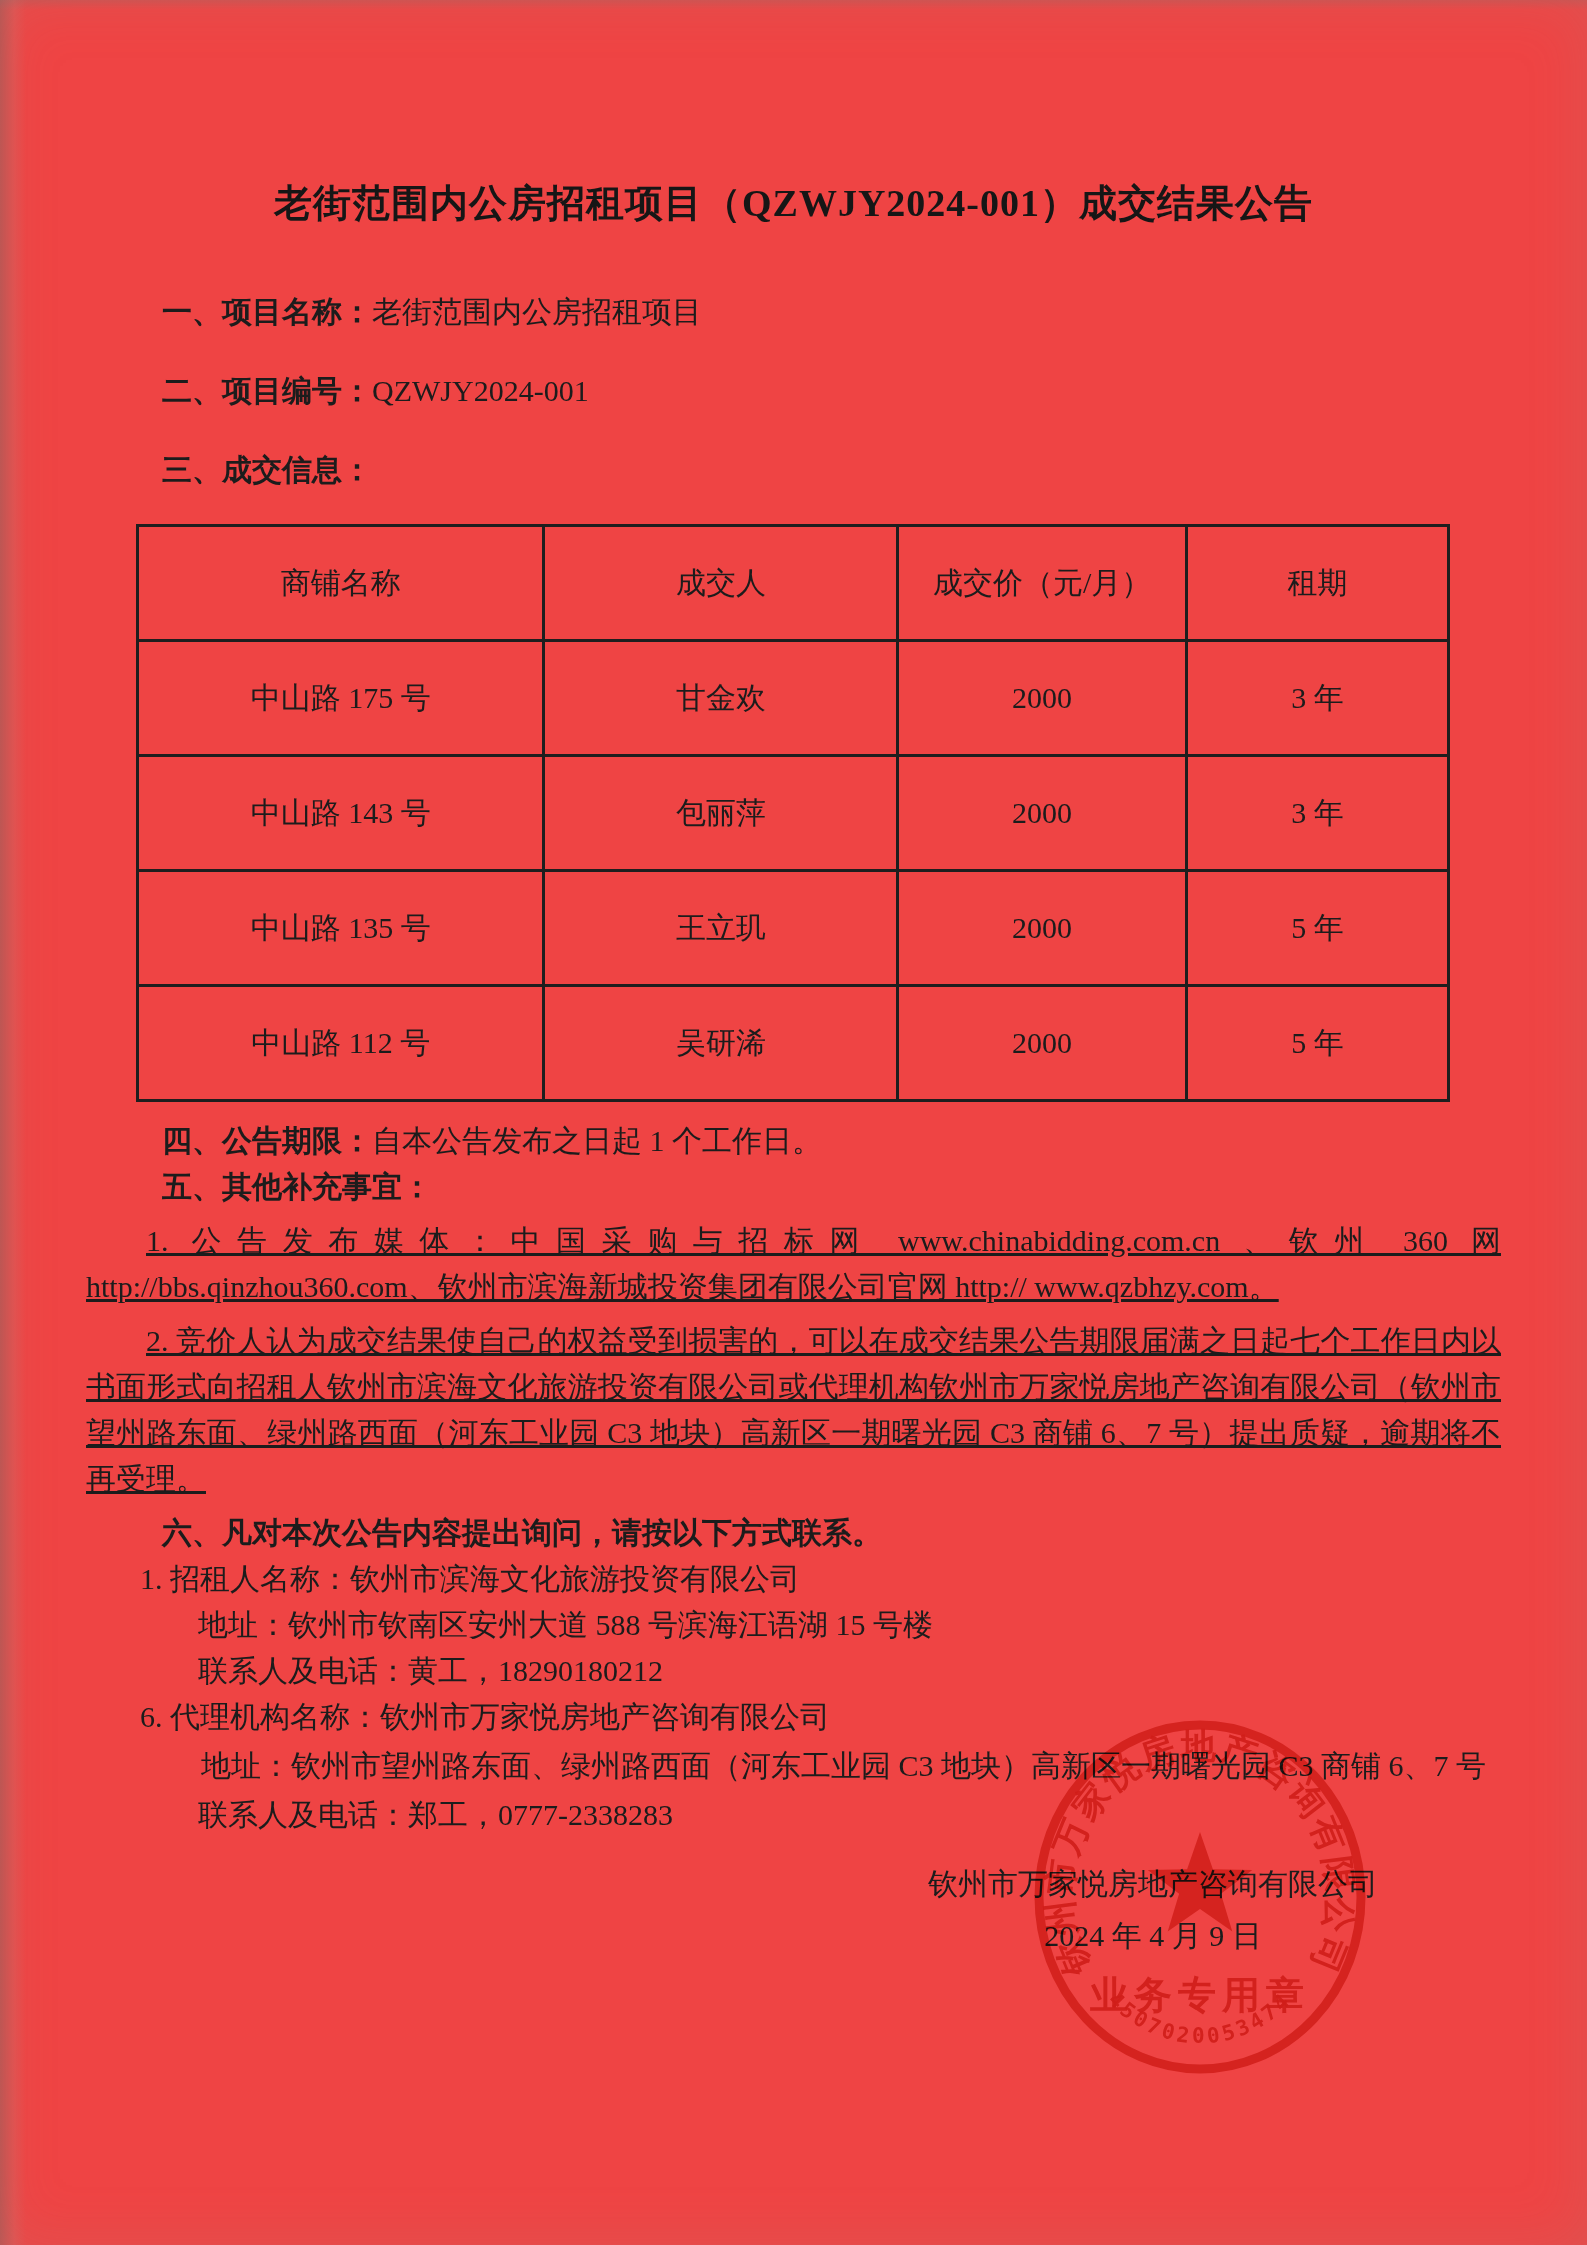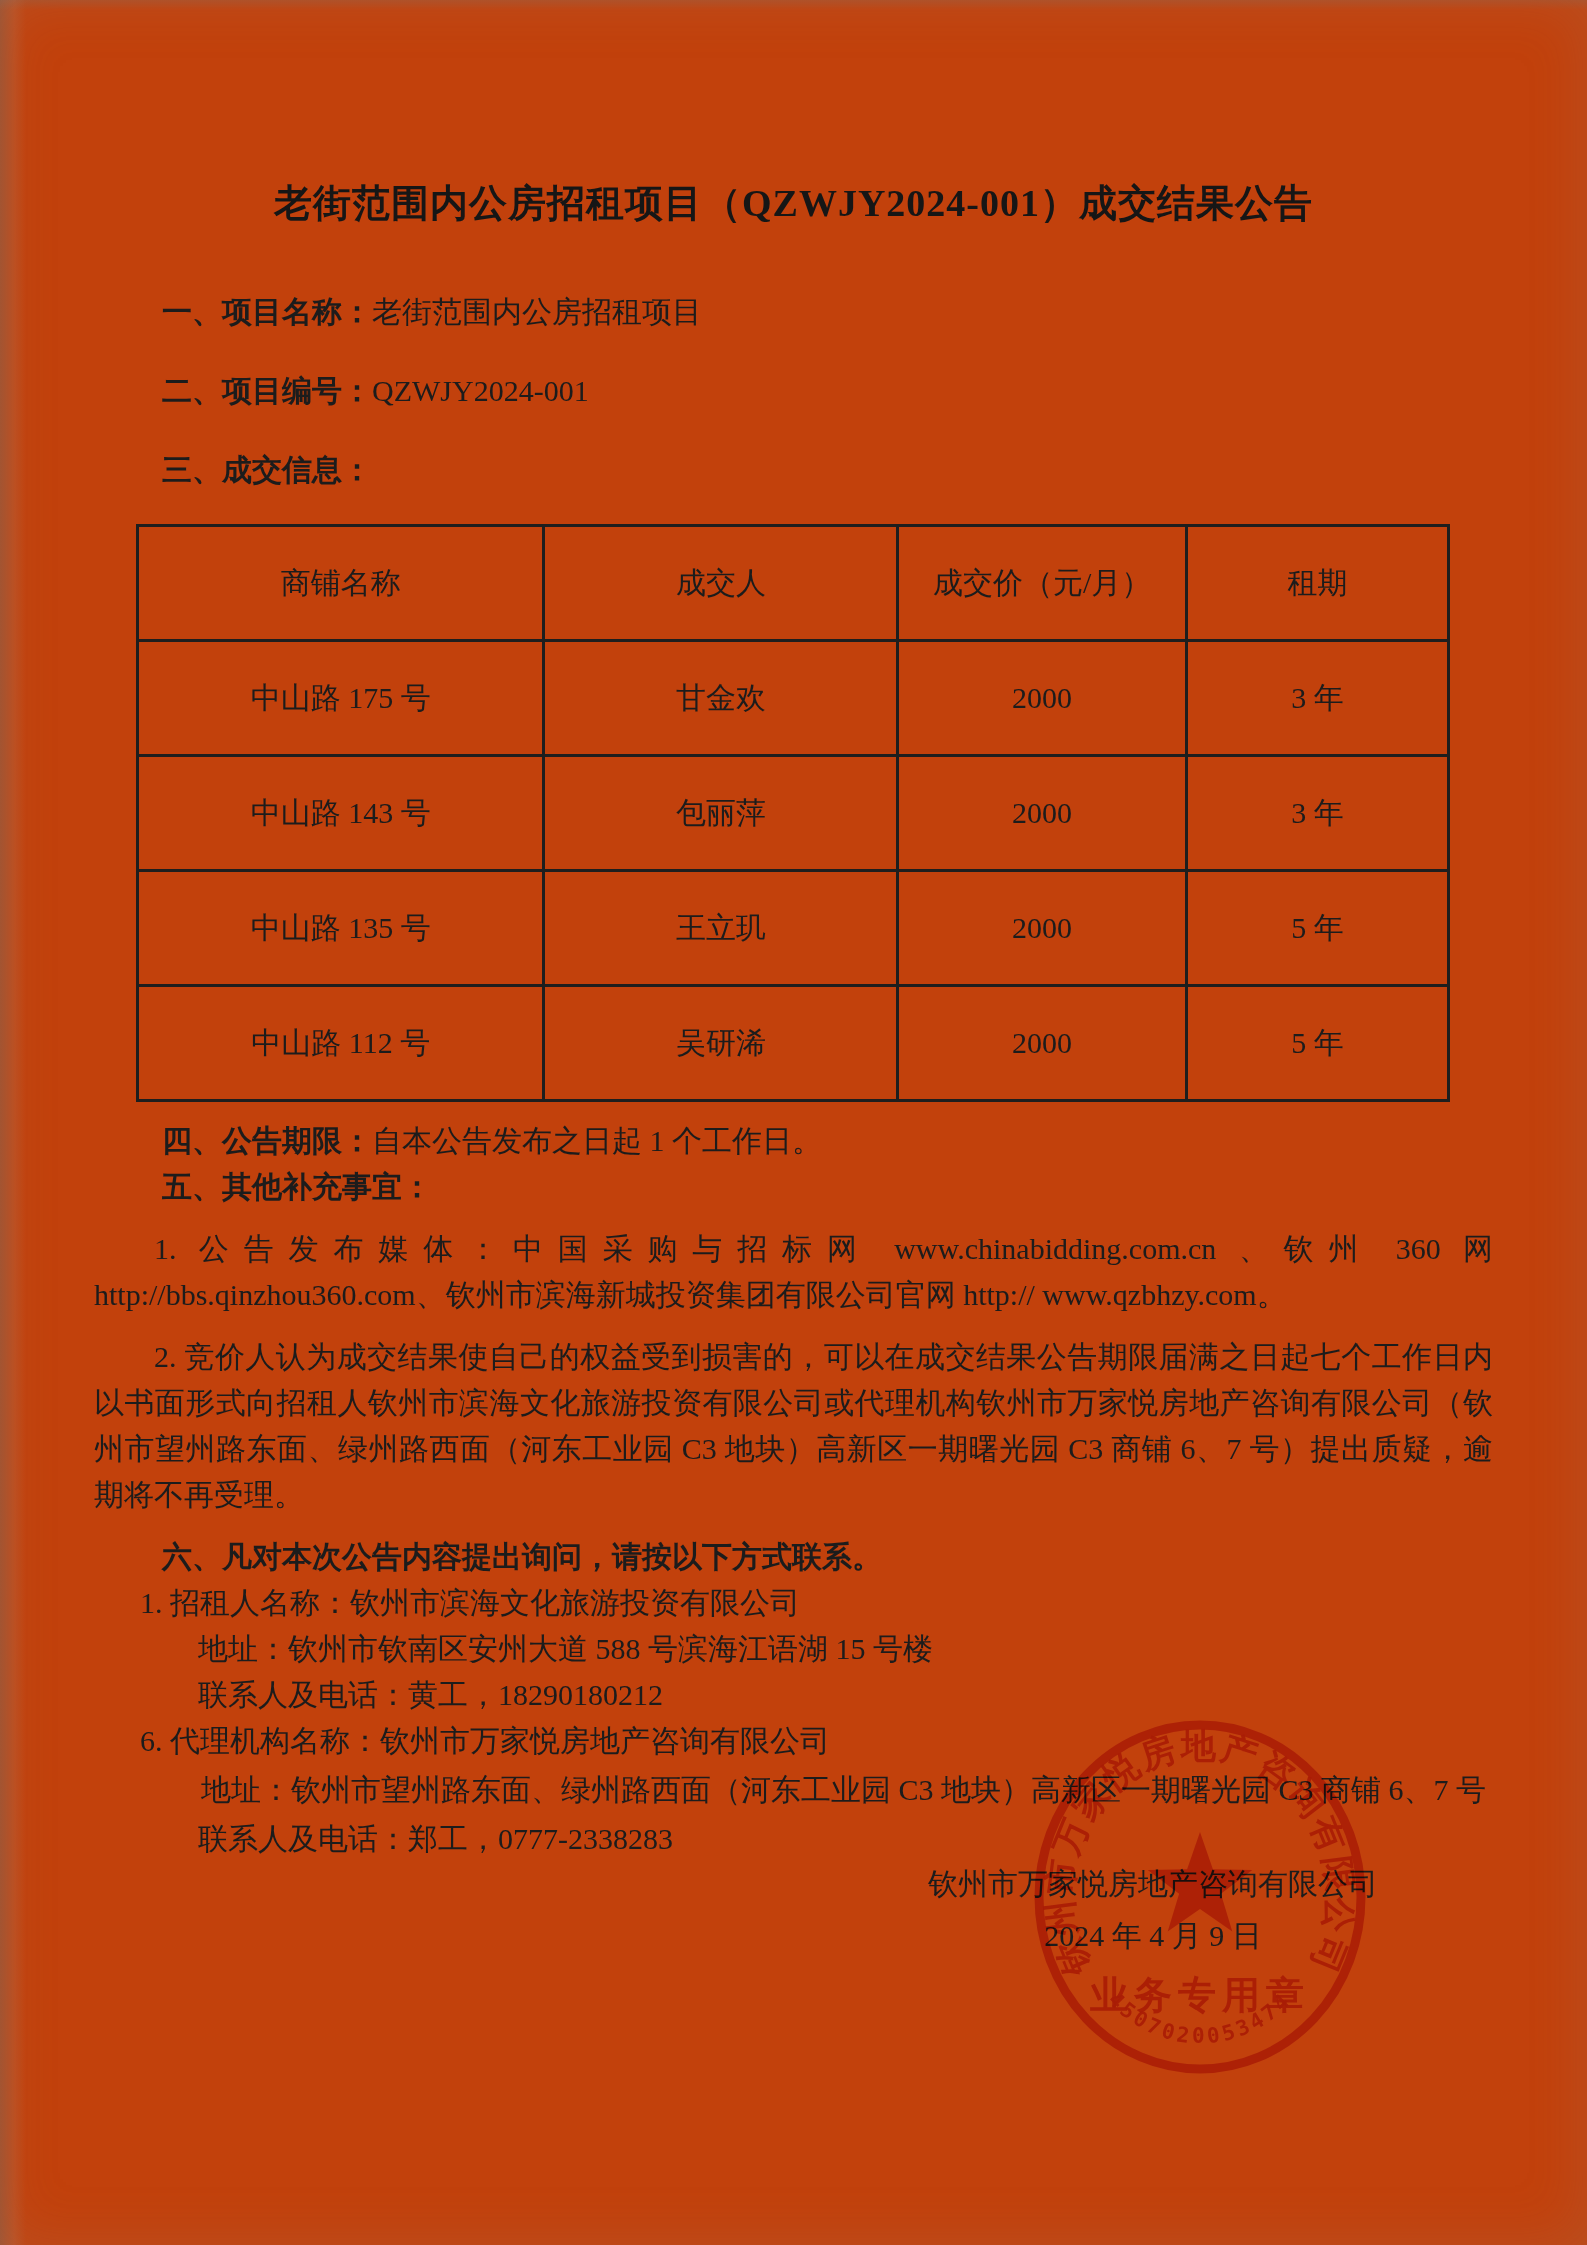--- a/index.html
+++ b/index.html
@@ -1,20 +1,20 @@
 <!DOCTYPE html>
 <html><head>
 <meta charset="utf-8">
 <style>
   html,body{margin:0;padding:0;background:#e8e8e6;}
   .page{
     position:relative;
     width:1587px;height:2245px;
     margin:0 auto;
-    background:#c2410c;
+    background:#ef4444;
     font-family:"Liberation Serif","DejaVu Serif",serif;
     color:#1c1c1c;
     overflow:hidden;
     box-shadow:inset 0 0 60px rgba(150,148,140,0.18);
   }
   .page::before{ 
     content:"";position:absolute;left:0;top:0;bottom:0;width:26px;
     background:linear-gradient(to right,rgba(110,108,102,0.35),rgba(160,158,150,0.12) 55%,transparent);
     z-index:5;pointer-events:none;
   }
@@ -38,21 +38,21 @@
     border:3px solid #1e1e1e;text-align:center;vertical-align:middle;
     font-size:30px;font-weight:normal;padding:0;
   }
   .deal-table th{height:112px;}
   .deal-table td{height:112px;}
   .col-shop{width:31%;} .col-buyer{width:27%;} .col-price{width:22%;} .col-term{width:20%;}
   .body-text{font-size:30px;line-height:46px;}
   .sec-line{margin:0;margin-left:84px;}
   .sec4{margin-top:16px;}
   .sec-label{font-weight:bold;}
-  .para{margin:16px;text-align:justify;text-indent:60px;}
+  .para{margin:8px;text-align:justify;text-indent:60px;text-decoration:underline;}
   .sub-line{margin:0 0 0 120px;}
   .num-line{margin:0 0 0 62px;}
   .hang{margin:3px;text-indent:120px;text-align:justify;}
   .signature{
     position:absolute;left:898px;top:1858px;width:510px;
     text-align:center;font-size:30px;line-height:52px;z-index:2;
   }
   .stamp{
     position:absolute;left:1012px;top:1704px;width:376px;height:386px;
     z-index:3;mix-blend-mode:multiply;opacity:0.85;

